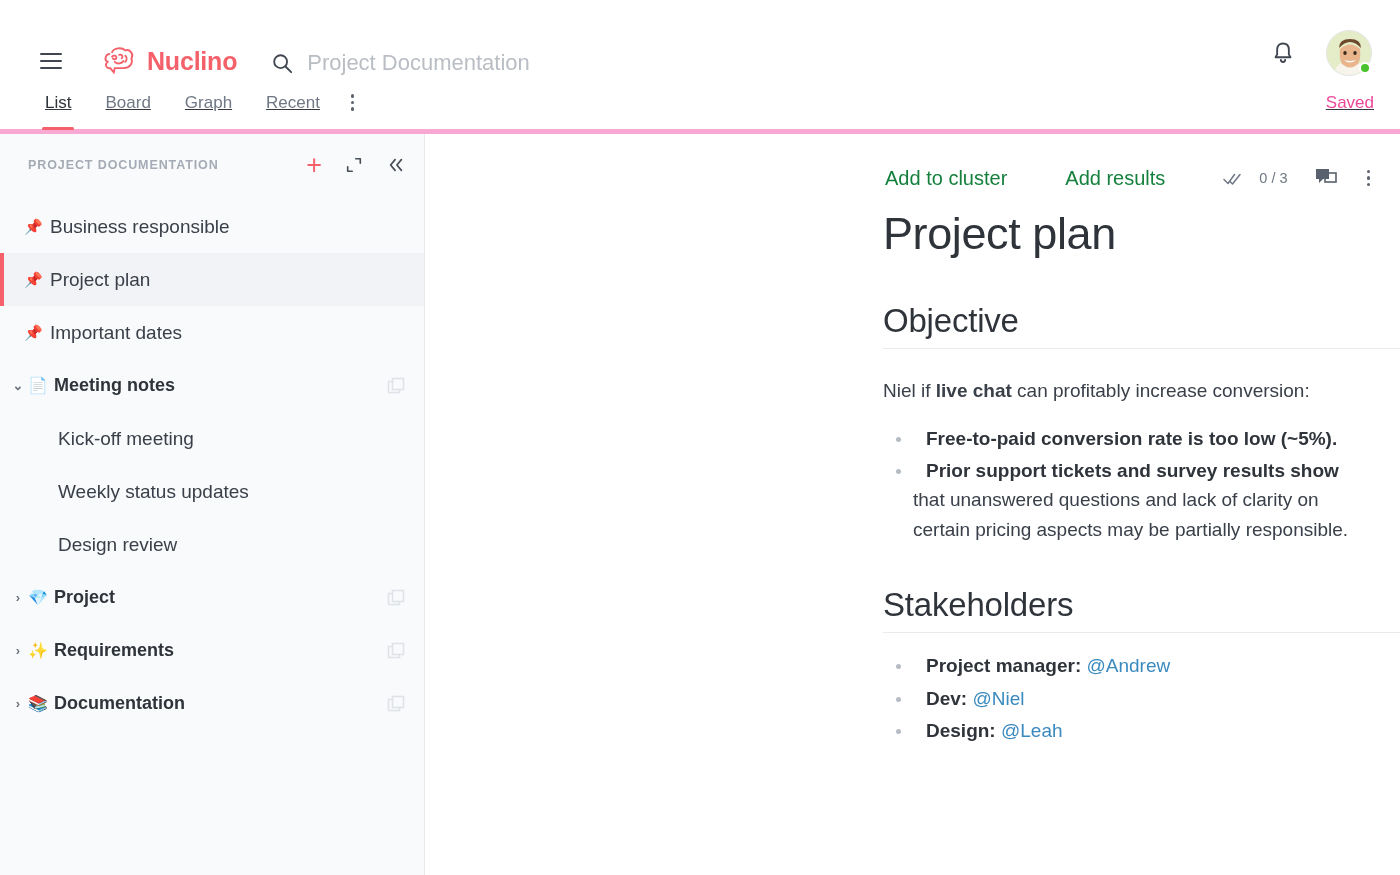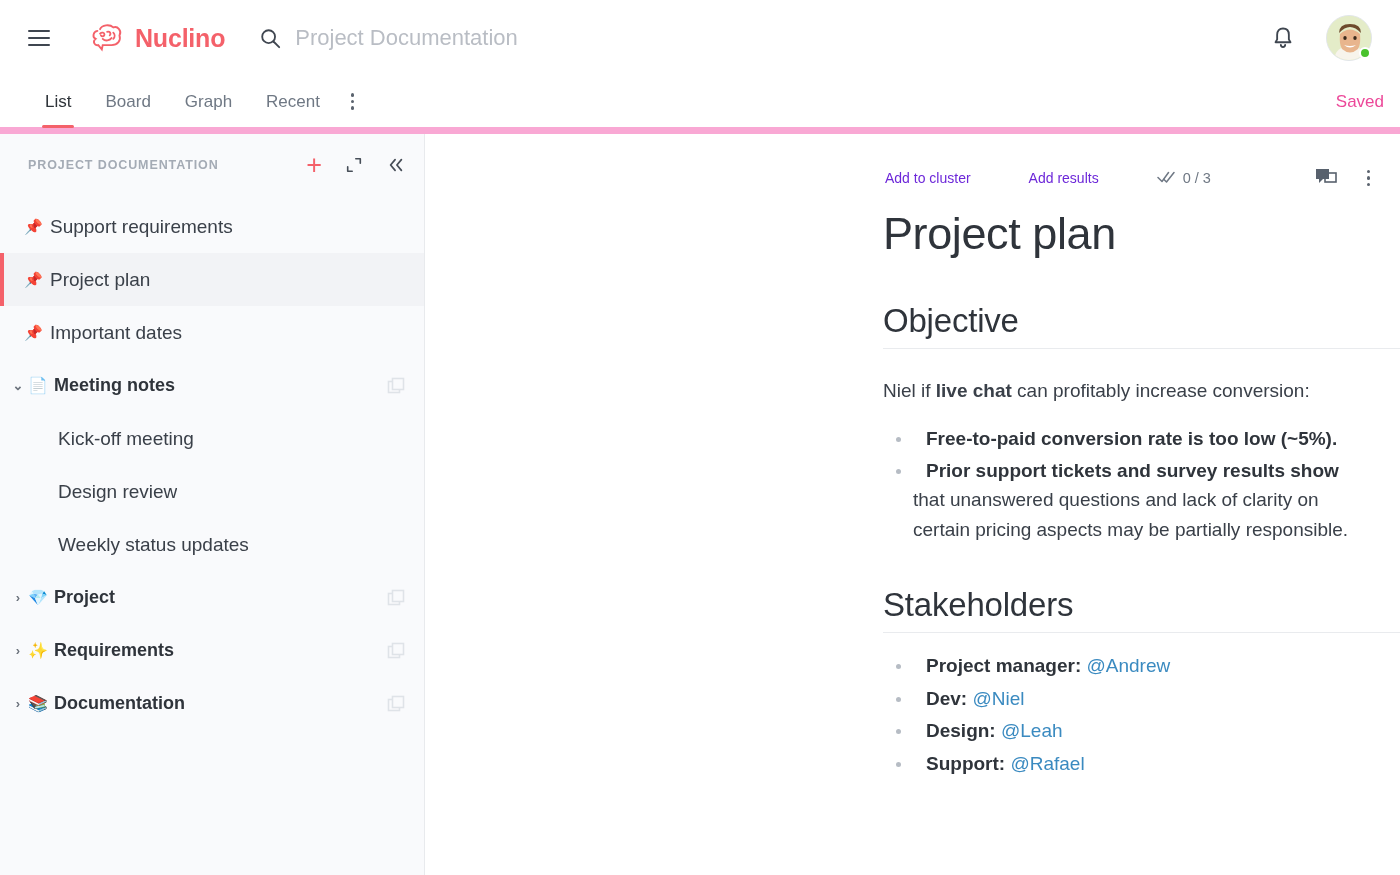--- a/index.html
+++ b/index.html
@@ -8,23 +8,24 @@
     font-family: "Liberation Sans", sans-serif;
     background: #ffffff;
     overflow: hidden;
     color: #35393f;
   }
   .app { width: 1400px; height: 875px; display: flex; flex-direction: column; }
 
   
   .topbar {
     height: 76px; min-height: 76px;
-    display: flex; align-items: center;
+    display: flex; align-items: flex-end;
     padding: 0 28px 0 28px;
     background: #ffffff;
+    margin-left: 12px;
   }
   .hamburger { width: 30px; height: 30px; display: flex; flex-direction: column;
     justify-content: center; gap: 5px; cursor: pointer; }
   .hamburger span { display: block; height: 2px; width: 22px; background: #3f4650; border-radius: 1px; }
 
   .brand { display: flex; align-items: center; gap: 9px; margin-left: 32px; cursor: pointer; }
   .brand-mark { width: 36px; height: 30px; }
   .brand-name { font-size: 25px; font-weight: bold; color: #f4616a; letter-spacing: -0.2px; }
 
   .search { display: flex; align-items: center; gap: 14px; margin-left: 34px; flex: 1; cursor: text; }
@@ -42,22 +43,23 @@
   .presence {
     position: absolute; right: 0px; bottom: 1px;
     width: 12px; height: 12px; border-radius: 50%;
     background: #49c22d; border: 2px solid #ffffff;
   }
 
   
   .tabbar {
     height: 58px; min-height: 58px;
     display: flex; align-items: stretch;
-    border-bottom: 7px solid #f9a8d4;
-    padding: 0 16px 0 28px;
+    border-bottom: 5px solid #f9a8d4;
+    padding: 0 26px 0 28px;
+    text-decoration: underline;
   }
   .tabs { display: flex; align-items: stretch; gap: 0; }
   .tab {
     display: flex; align-items: center; padding: 0 17px;
     font-size: 17px; color: #6f7884; cursor: pointer; position: relative;
   }
   .tab.active { color: #2e3339; font-weight: 400; }
   .tab.active::after {
     content: ""; position: absolute; left: 14px; right: 14px; bottom: -1px;
     height: 3px; background: #f4616a; border-radius: 2px;
@@ -124,22 +126,22 @@
     font-size: 19px; color: #3a4049; margin-left: 8px;
   }
 
   
   .content { flex: 1; background: #ffffff; overflow: hidden; position: relative; }
   .doc-toolbar {
     display: flex; align-items: center;
     padding: 30px 26px 0 460px;
     height: 58px;
   }
-  .dt-item { font-size: 14px; color: #6d28d9; cursor: pointer; margin-right: 58px; white-space: nowrap; }
-  .dt-tasks { display: flex; align-items: flex-start; gap: 8px; font-size: 14.5px; color: #6f7884; cursor: pointer; }
+  .dt-item { font-size: 20px; color: #15803d; cursor: pointer; margin-right: 58px; white-space: nowrap; }
+  .dt-tasks { display: flex; align-items: flex-end; gap: 18px; font-size: 14.5px; color: #6f7884; cursor: pointer; }
   .dt-right { margin-left: auto; display: flex; align-items: center; gap: 30px; padding-right: 4px; }
 
   .doc-body { padding: 0 30px 0 458px; }
   .doc-title {
     font-size: 45px; font-weight: 400; color: #2f343b;
     margin-top: 16px; margin-bottom: 10px; letter-spacing: -0.4px;
   }
   .h2 {
     font-size: 33px; font-weight: 400; color: #2f343b;
     margin-top: 42px; padding-bottom: 8px;
@@ -254,21 +256,21 @@
               <path d="M16 4 L11 10 L16 16" fill="none" stroke="#474e58" stroke-width="1.9" stroke-linecap="round" stroke-linejoin="round"></path>
             </svg>
           </div>
         </div>
       </div>
 
       <div class="sb-list">
 
         <div class="sb-item">
           <span class="pin">📌</span>
-          <span class="sb-label">Support requirements</span>
+          <span class="sb-label">Business responsible</span>
         </div>
 
         <div class="sb-item active">
           <span class="pin">📌</span>
           <span class="sb-label">Project plan</span>
         </div>
 
         <div class="sb-item">
           <span class="pin">📌</span>
           <span class="sb-label">Important dates</span>
@@ -283,24 +285,24 @@
               <rect x="2.5" y="5.5" width="11" height="11" fill="none" stroke="#dfe3e8" stroke-width="1.6"></rect>
               <rect x="6.5" y="2.5" width="11" height="11" fill="#f9fafc" stroke="#dfe3e8" stroke-width="1.6"></rect>
             </svg>
           </span>
         </div>
 
         <div class="sb-child">
           <span class="sb-label">Kick-off meeting</span>
         </div>
         <div class="sb-child">
+          <span class="sb-label">Weekly status updates</span>
+        </div>
+        <div class="sb-child">
           <span class="sb-label">Design review</span>
-        </div>
-        <div class="sb-child">
-          <span class="sb-label">Weekly status updates</span>
         </div>
 
         <div class="sb-cluster">
           <span class="chev">›</span>
           <span class="cl-emoji">💎</span>
           <span class="sb-label">Project</span>
           <span class="stack-icon">
             <svg viewBox="0 0 20 20" width="20" height="20">
               <rect x="2.5" y="5.5" width="11" height="11" fill="none" stroke="#dfe3e8" stroke-width="1.6"></rect>
               <rect x="6.5" y="2.5" width="11" height="11" fill="#f9fafc" stroke="#dfe3e8" stroke-width="1.6"></rect>
@@ -385,22 +387,18 @@
             <span class="mention">@Andrew</span>
           </li>
           <li>
             <b>Dev:</b>
             <span class="mention">@Niel</span>
           </li>
           <li>
             <b>Design:</b>
             <span class="mention">@Leah</span>
           </li>
-          <li>
-            <b>Support:</b>
-            <span class="mention">@Rafael</span>
-          </li>
         </ul>
       </div>
 
     </div>
   </div>
 </div>
 
 </body></html>

